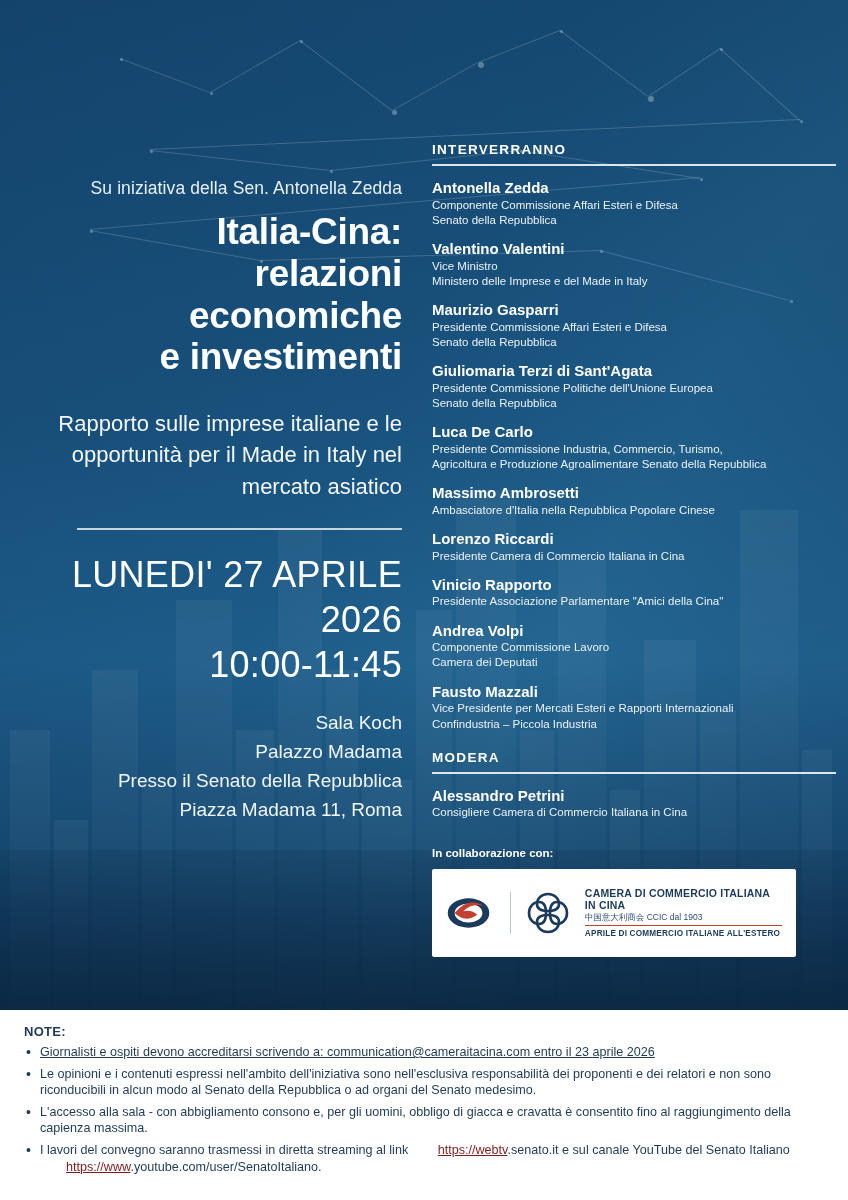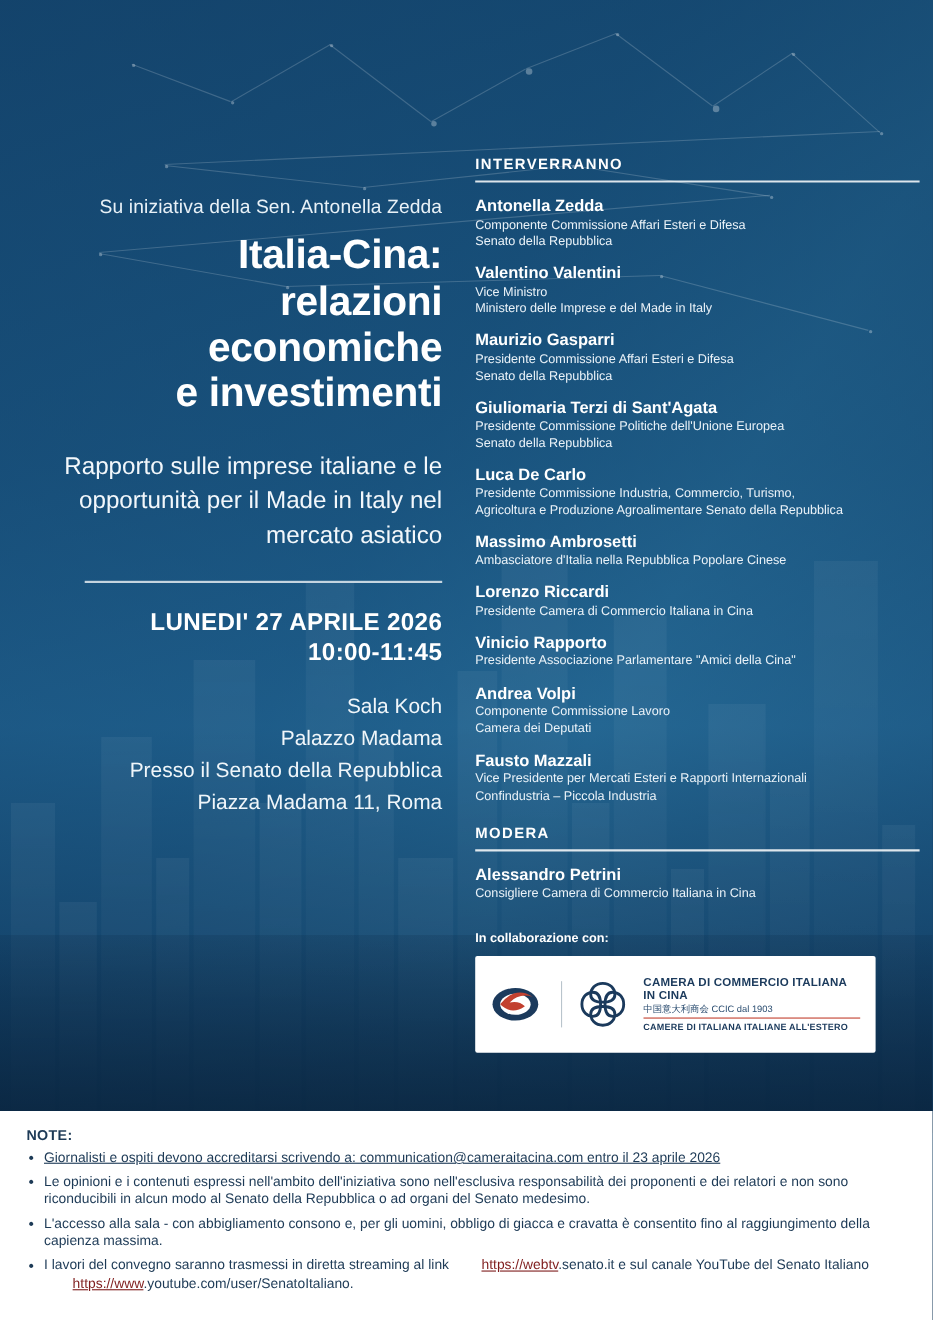--- a/index.html
+++ b/index.html
@@ -59,21 +59,21 @@
   }
   .subtitle {
     margin-top: 30px; font-size: 22px; font-weight: 300; line-height: 1.42;
     color: #f2f7fb;
   }
   .divider {
     margin: 26px 0 22px auto; width: 325px; height: 2px;
     background: rgba(255,255,255,.75);
   }
   .date {
-    font-size: 22px; font-weight: 700; letter-spacing: .3px; line-height: 1.25;
+    font-size: 36px; font-weight: 400; letter-spacing: .3px; line-height: 1.25;
   }
   .venue {
     margin-top: 22px; font-size: 19px; font-weight: 300; line-height: 1.52;
     color: #f0f6fa;
   }
 
   
   .right {
     position: absolute; left: 432px; top: 142px; width: 404px;
     color: #ffffff;
@@ -284,21 +284,21 @@
               <path d="M25 6 c-7 0 -11 5 -11 10 c0 5 5 7 11 7 c6 0 11 -2 11 -7 c0 -5 -4 -10 -11 -10z"></path>
               <path d="M25 44 c-7 0 -11 -5 -11 -10 c0 -5 5 -7 11 -7 c6 0 11 2 11 7 c0 5 -4 10 -11 10z"></path>
               <path d="M6 25 c0 -7 5 -11 10 -11 c5 0 7 5 7 11 c0 6 -2 11 -7 11 c-5 0 -10 -4 -10 -11z"></path>
               <path d="M44 25 c0 -7 -5 -11 -10 -11 c-5 0 -7 5 -7 11 c0 6 2 11 7 11 c5 0 10 -4 10 -11z"></path>
             </g>
           </svg>
         </div>
         <div class="logo-text">
           <div class="lt1">CAMERA DI COMMERCIO ITALIANA IN CINA</div>
           <div class="lt2">中国意大利商会   CCIC dal 1903</div>
-          <div class="lt3">CAMERE DI ITALIANA ITALIANE ALL'ESTERO</div>
+          <div class="lt3">APRILE DI COMMERCIO ITALIANE ALL'ESTERO</div>
         </div>
       </div>
     </div>
 
     <div class="notes">
       <div class="notes-title">NOTE:</div>
       <ul id="notes-list">
           <li><span class="note-strong">Giornalisti e ospiti devono accreditarsi scrivendo a: communication@cameraitacina.com entro il 23 aprile 2026</span></li>
           <li>Le opinioni e i contenuti espressi nell'ambito dell'iniziativa sono nell'esclusiva responsabilità dei proponenti e dei relatori e non sono riconducibili in alcun modo al Senato della Repubblica o ad organi del Senato medesimo.</li>
           <li>L'accesso alla sala - con abbigliamento consono e, per gli uomini, obbligo di giacca e cravatta è consentito fino al raggiungimento della capienza massima.</li>

